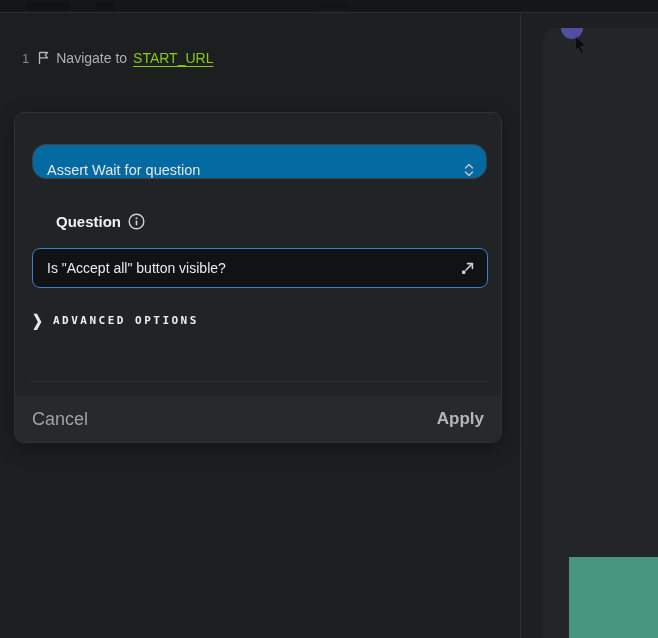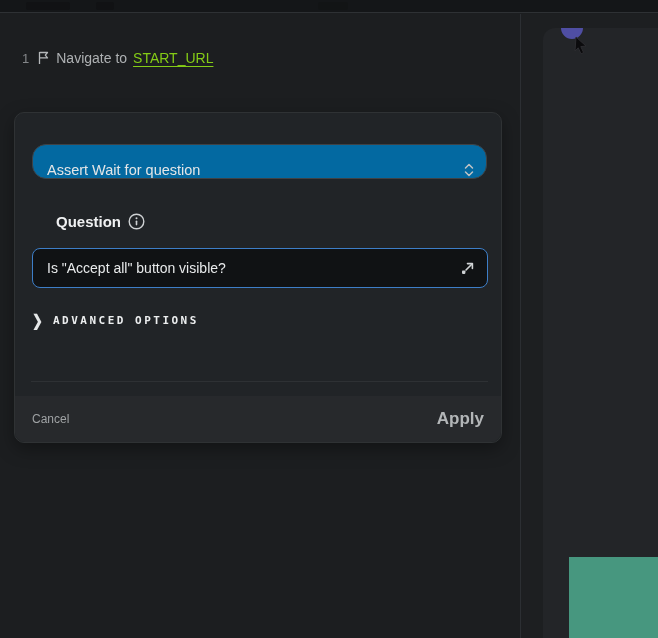--- a/index.html
+++ b/index.html
@@ -39,21 +39,21 @@
   .t-input .inp-text { flex:1; }
   .adv-row { position:absolute; left:17px; top:200px; display:flex; align-items:center; gap:10px;
              cursor:pointer; }
   .adv-chev { color:#e6e8e9; font-weight:bold; font-size:13px; transform:scaleY(1.2); }
   .adv-label { font-family:"DejaVu Sans Mono", monospace; font-weight:bold; font-size:11px;
                letter-spacing:2.5px; color:#eceeef; }
   .card-divider { position:absolute; left:16px; top:268px; width:457px; height:1px; background:#2e3134; }
   .card-footer { position:absolute; left:0; bottom:0; width:100%; height:46px;
                  background:#27292c; border-radius:0 0 10px 10px;
                  display:flex; align-items:center; justify-content:space-between; padding:0 17px; }
-  .btn-cancel { background:none; border:none; font-size:12px; color:#9fa2a4; cursor:pointer;
+  .btn-cancel { background:none; border:none; font-size:18px; color:#9fa2a4; cursor:pointer;
                 font-family:"Liberation Sans", sans-serif; }
   .btn-apply  { background:none; border:none; font-size:17px; color:#b3b6b8; cursor:pointer;
                 font-family:"Liberation Sans", sans-serif; font-weight:bold; }
 
   
   .right-bg { position:absolute; left:521px; top:14px; width:137px; height:624px; background:#1d1f21; }
   .preview-panel { position:absolute; left:543px; top:28px; width:115px; height:610px;
                    background:#232528; border-top-left-radius:12px; }
   .purple-marker { position:absolute; left:561px; top:28px; width:22px; height:11px;
                    background:#4f4ea3; border-radius:0 0 11px 11px; }

